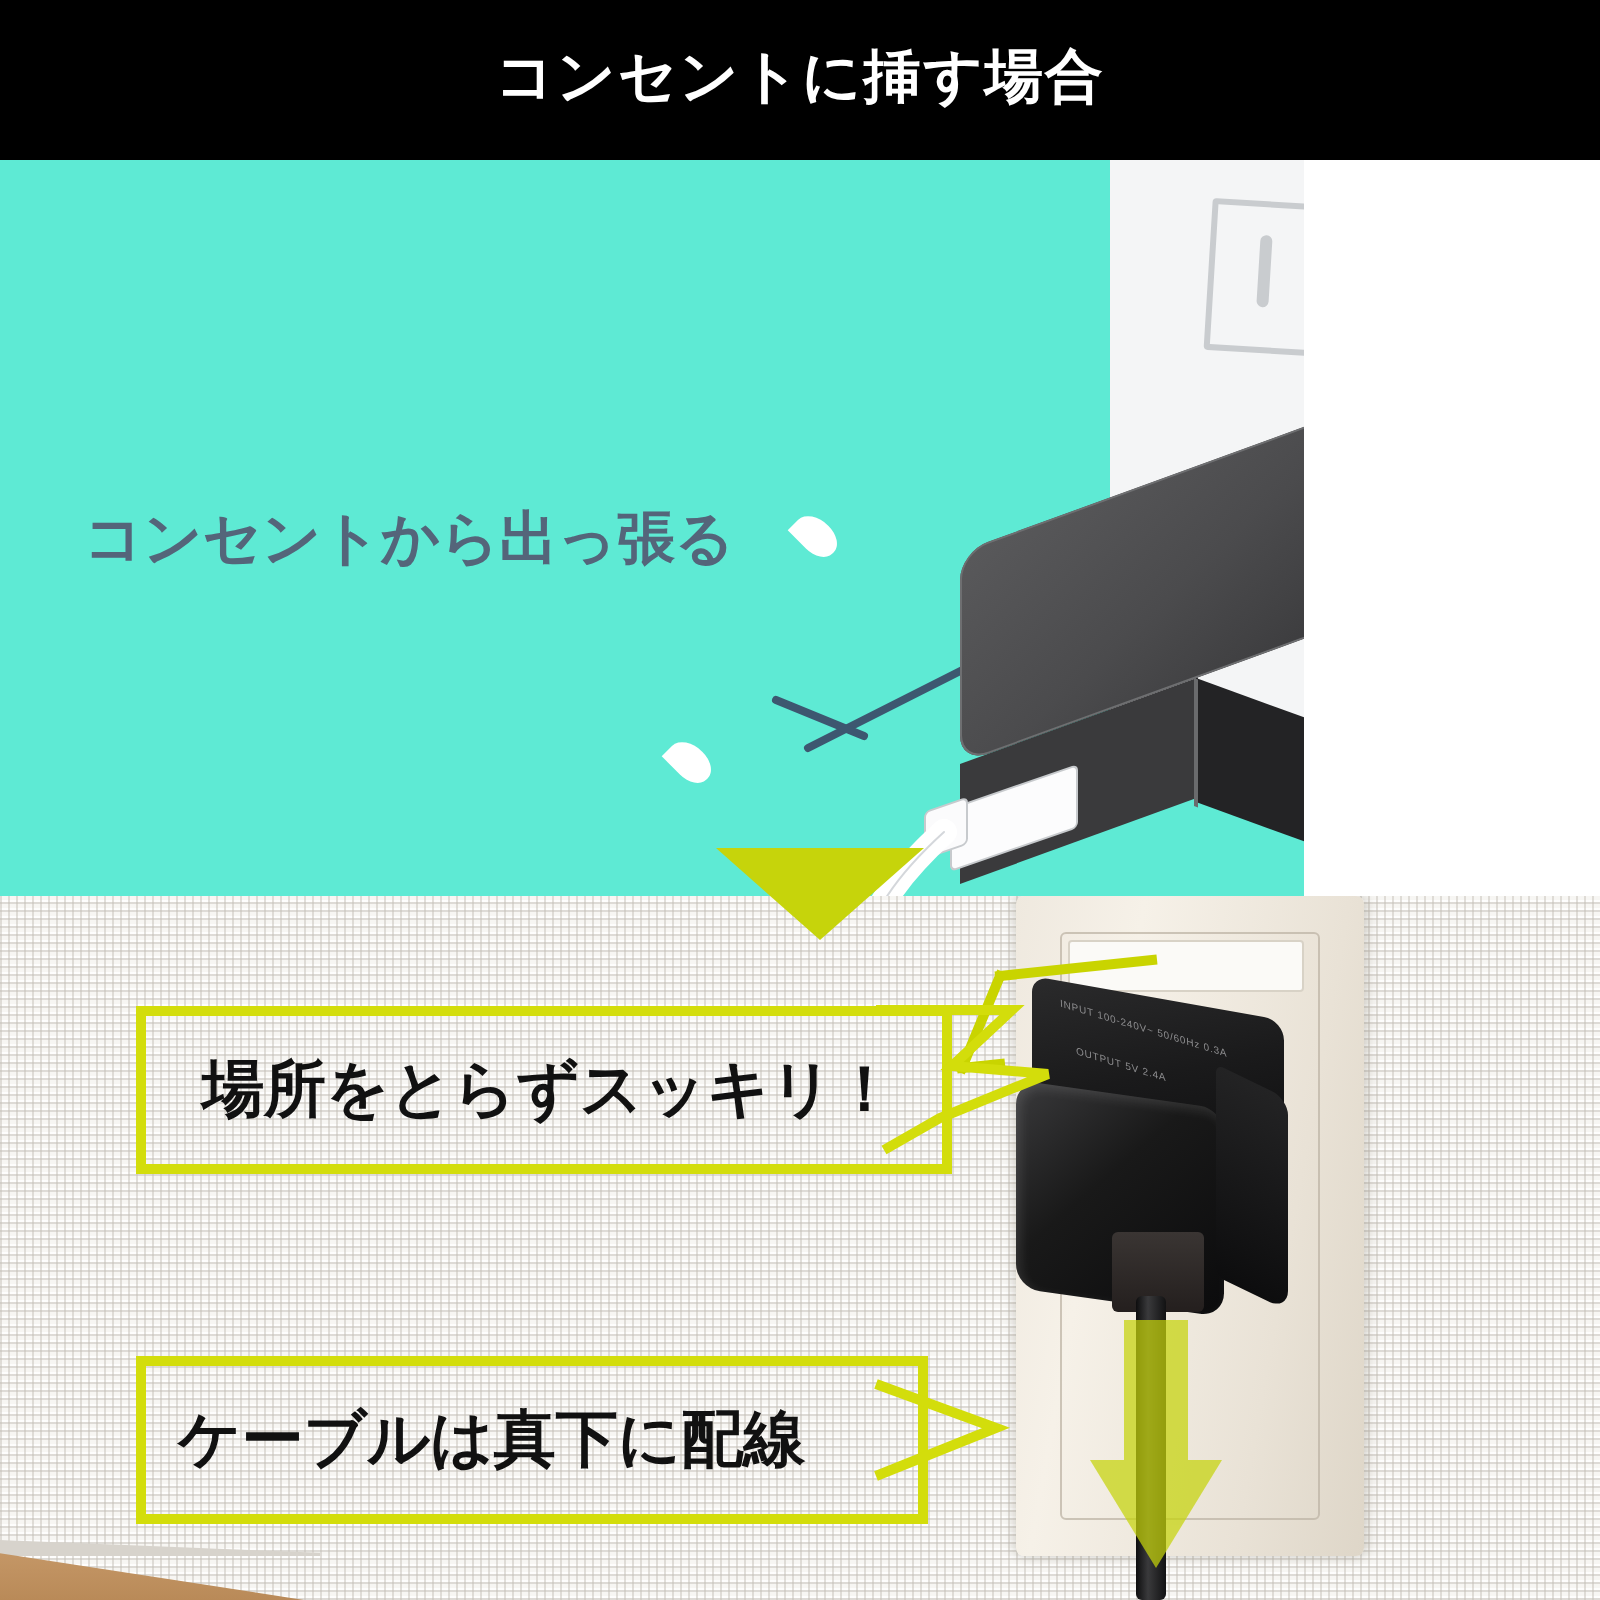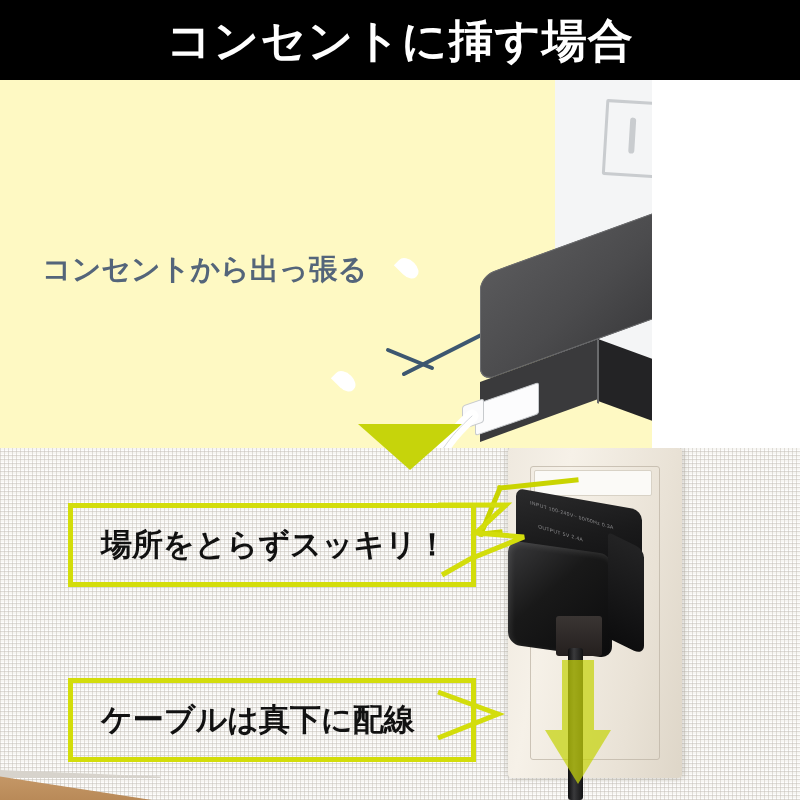--- a/index.html
+++ b/index.html
@@ -22,35 +22,35 @@
     left: 0; top: 0;
     width: 800px;
     height: 80px;
     background: #000000;
     display: flex;
     align-items: center;
     justify-content: center;
   }
   .header-title {
     color: #ffffff;
-    font-size: 45px;
+    font-size: 29px;
     font-weight: 700;
     letter-spacing: 1px;
     line-height: 1;
     white-space: nowrap;
-    font-family: Liberation Sans, sans-serif;
+    font-family: Liberation Mono, monospace;
   }
 
   
   .illus-panel {
     position: absolute;
     left: 0; top: 80px;
     width: 652px;
     height: 368px;
-    background: #fef9c3;
+    background: #5eead4;
     overflow: hidden;
   }
   .illus-wall {
     position: absolute;
     left: 555px; top: 0px;
     width: 205px;
     height: 300px;
     background: #f4f5f6;
   }
   .illus-wall-edge {
@@ -363,21 +363,21 @@
     font-family: Liberation Mono, monospace;
   }
   .callout-1 {
     left: 68px; top: 503px;
     width: 370px; height: 74px;
     padding-left: 28px;
   }
   .callout-2 {
     left: 68px; top: 678px;
     width: 370px; height: 74px;
-    padding-left: 28px;
+    padding-left: 16px;
     align-items: center;
   }
   .tail-svg {
     position: absolute;
     z-index: 7;
     overflow: visible;
   }
 </style>
 </head>
 <body>

